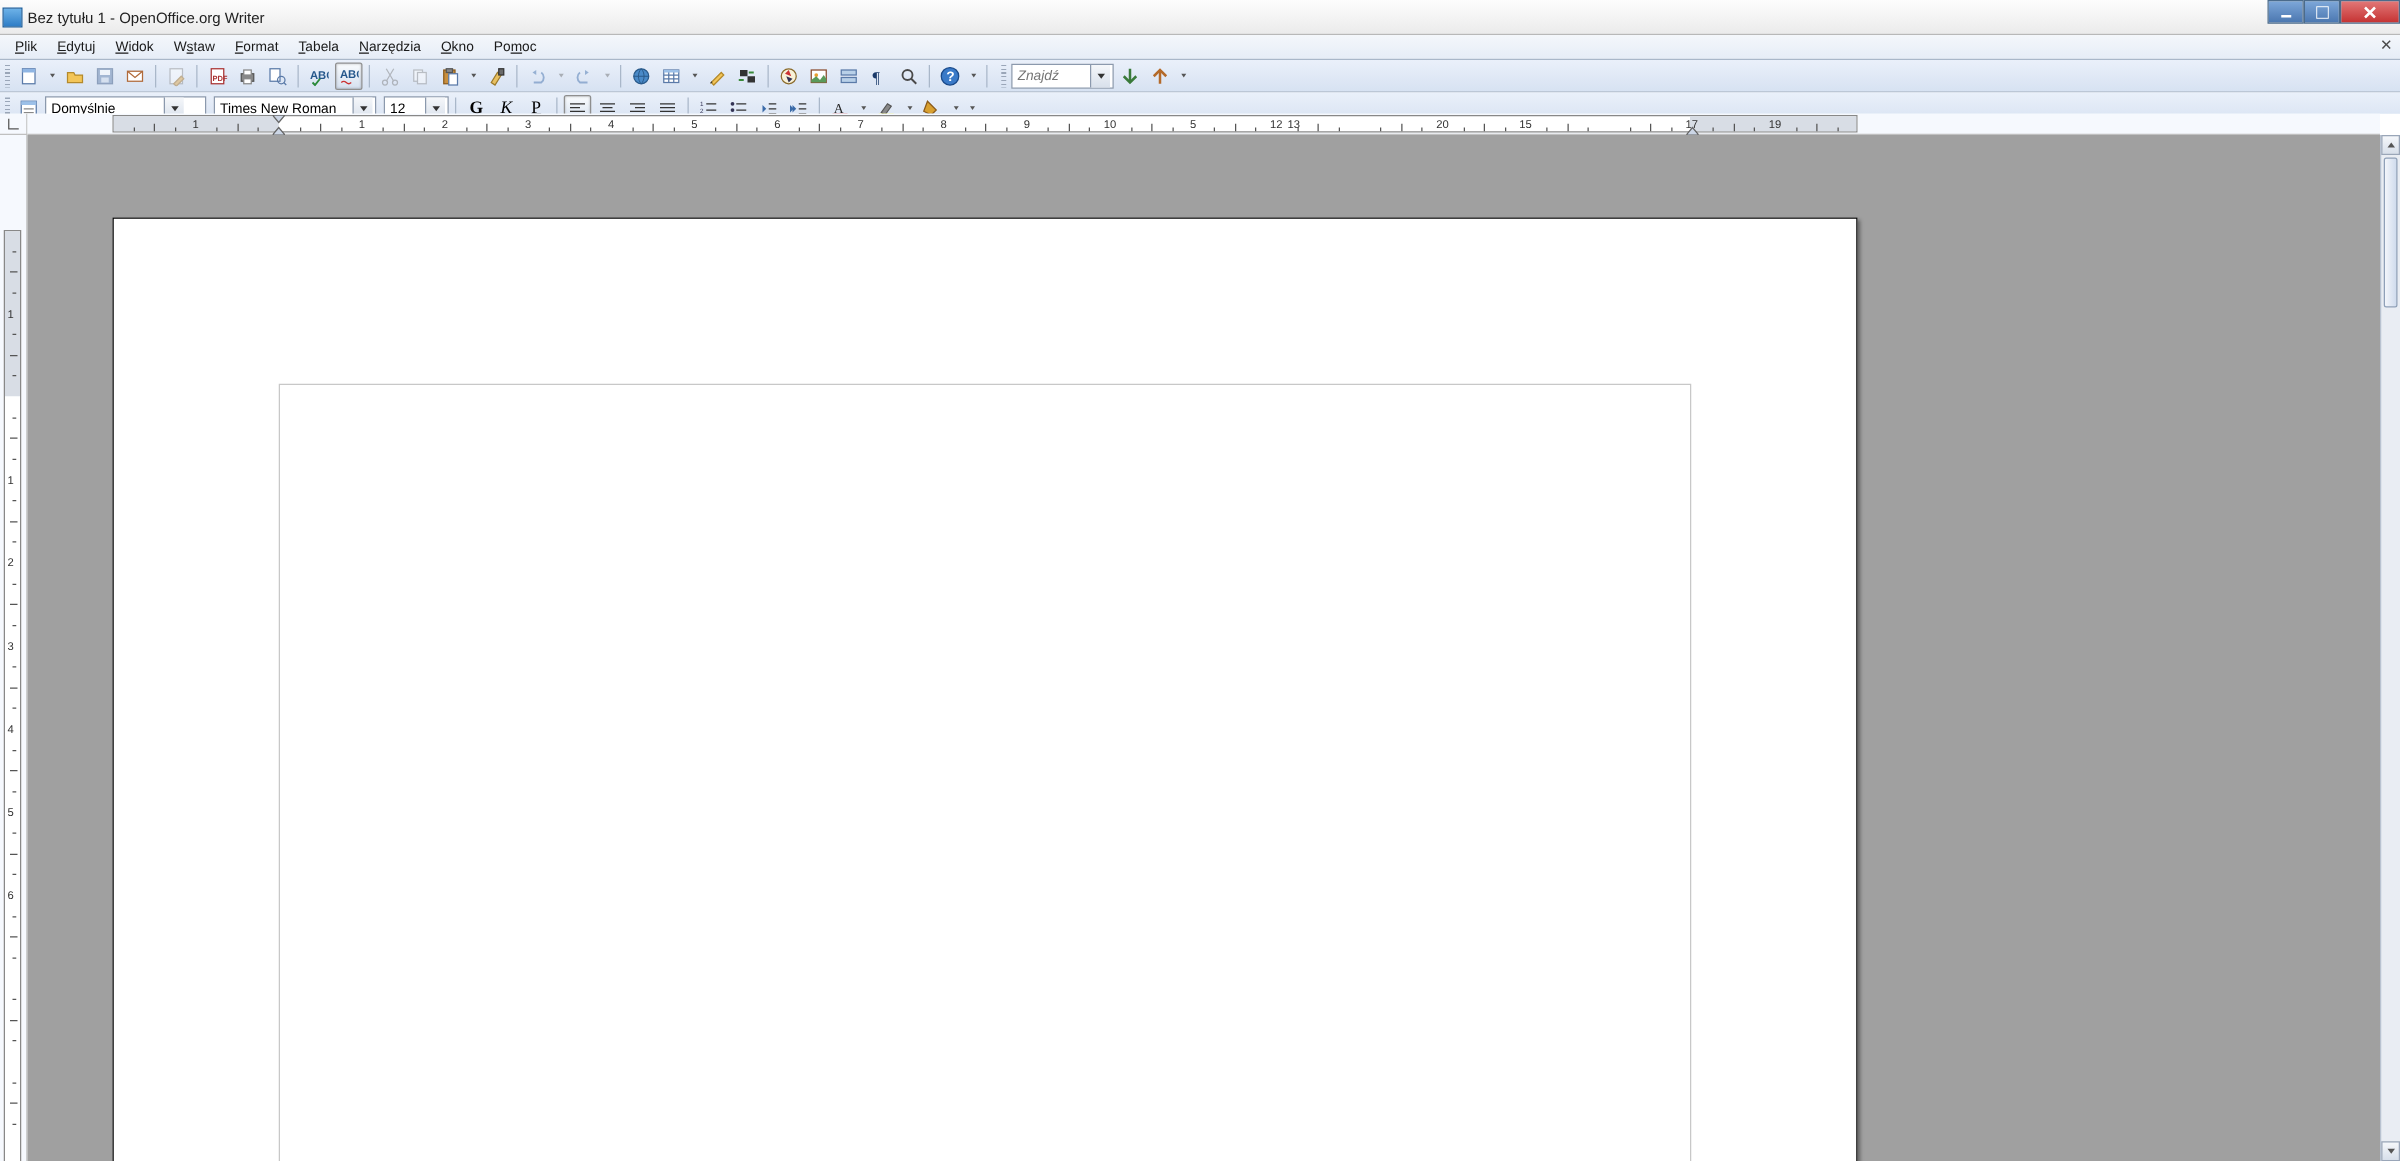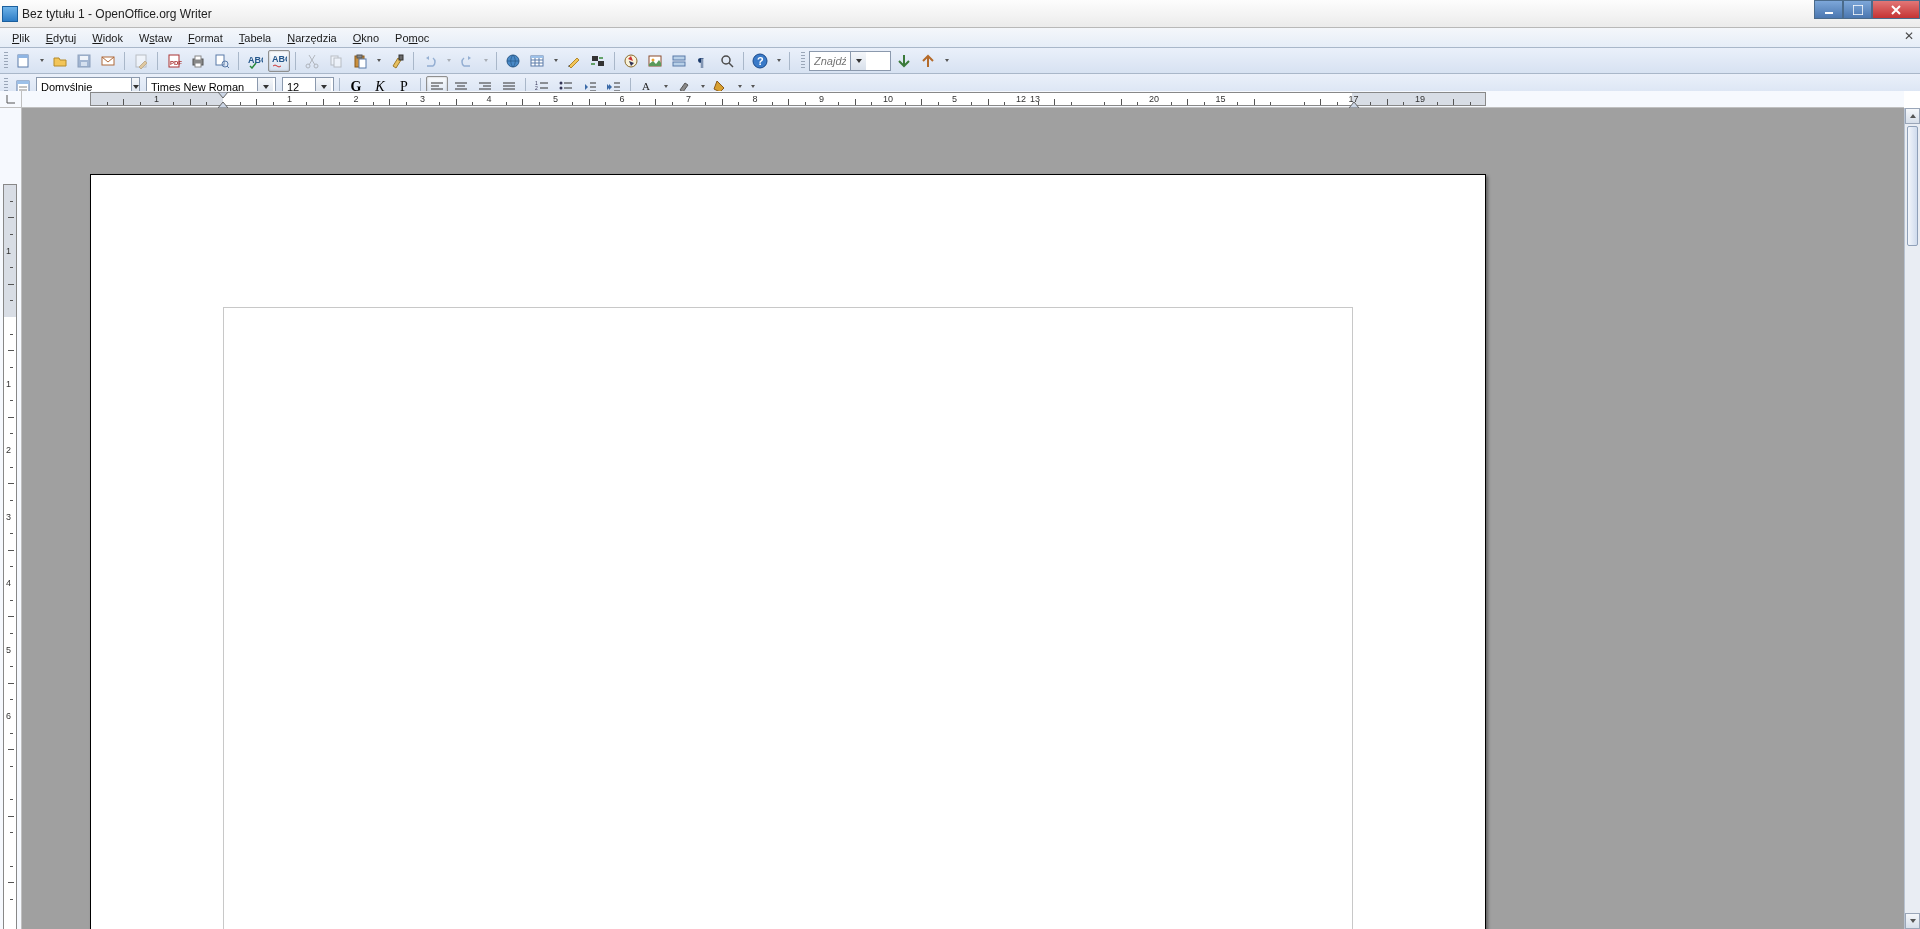--- a/index.html
+++ b/index.html
@@ -312,21 +312,21 @@
       </svg>
   </div>
   <div class="tb-drop">
       <div class="tri-down sm"></div>
     </div>
 
   <div class="tb-sep"></div>
   <div class="tb-grip" style="margin-left:6px;"></div>
 
   <div class="combo" style="width:82px;">
-    <input style="width: 40px; color: rgb(136, 136, 136); font-style: italic;" placeholder="Znajdź">
+    <input style="width: 62px; color: rgb(136, 136, 136); font-style: italic;" placeholder="Znajdź">
     <div class="arrow">
         <div class="tri-down"></div>
       </div>
   </div>
 
   <div class="tb-btn">
     <svg width="16" height="16">
         <path d="M3 8l5 5 5-5" fill="none" stroke="#3a7a3a" stroke-width="2"></path>
         <line x1="8" y1="12" x2="8" y2="2" stroke="#3a7a3a" stroke-width="2"></line>
       </svg>
@@ -349,21 +349,21 @@
 
   <div class="tb-btn">
     <svg width="16" height="16">
         <rect x="2" y="2" width="12" height="12" fill="#fff" stroke="#5a7aa8"></rect>
         <rect x="2" y="2" width="12" height="3" fill="#9cc0e8"></rect>
         <line x1="4" y1="8" x2="12" y2="8" stroke="#888"></line>
         <line x1="4" y1="11" x2="12" y2="11" stroke="#888"></line>
       </svg>
   </div>
 
-  <div class="combo" style="width:104px;">
+  <div class="combo" style="width:129px;">
     <input style="width: 94px;" value="Domyślnie">
     <div class="arrow">
         <div class="tri-down"></div>
       </div>
   </div>
 
   <div class="combo" style="width:130px;margin-left:4px;">
     <input style="width: 110px;" value="Times New Roman">
     <div class="arrow">
         <div class="tri-down"></div>

